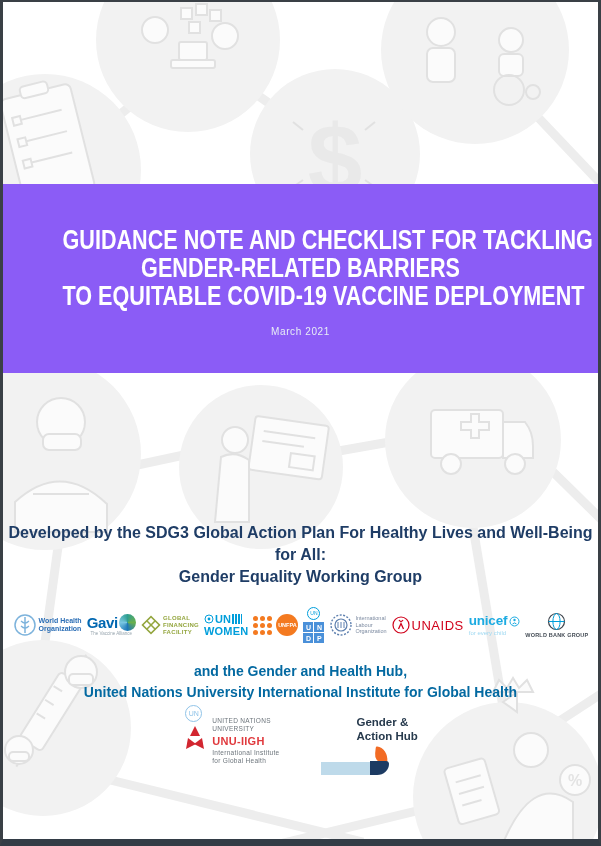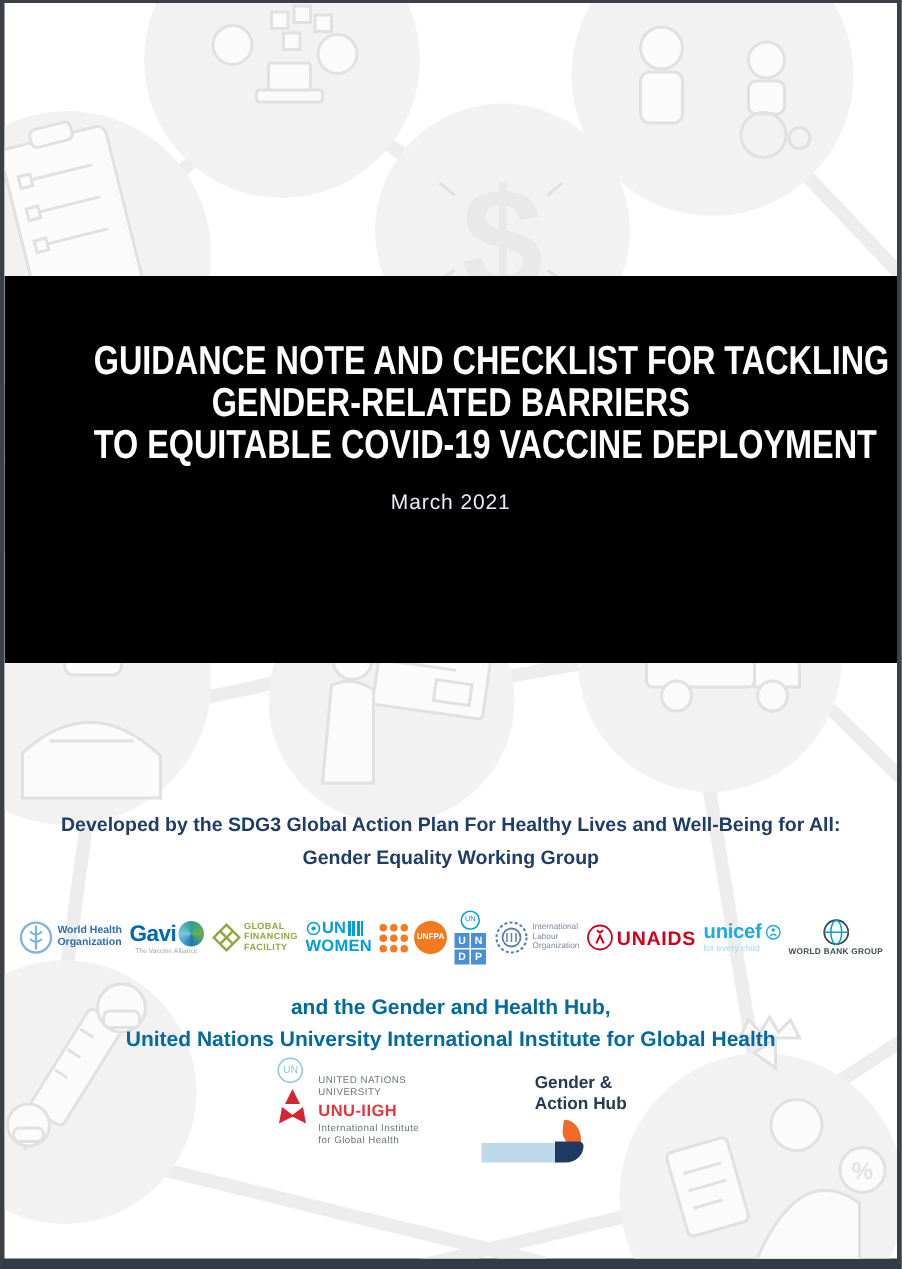--- a/index.html
+++ b/index.html
@@ -6,37 +6,37 @@
   .page{
     position:relative;width:601px;height:846px;background:#ffffff;overflow:hidden;
     box-sizing:border-box;
     border-left:3px solid #3a4046;border-right:3px solid #3a4046;
     border-top:2px solid #3a4046;border-bottom:7px solid #333c46;
   }
   .bg-layer{position:absolute;inset:0;z-index:0;pointer-events:none;}
 
   
   .banner{
-    position:absolute;left:0;right:0;top:182px;height:258px;
-    background:#000000;z-index:2;text-align:center;
+    position:absolute;left:0;right:0;top:182px;height:189px;
+    background:#8b5cf6;z-index:2;text-align:center;
   }
   .title-block{margin-top:42px;}
   .title-line{
     color:#ffffff;font-weight:800;font-size:27px;line-height:28px;
     letter-spacing:0px;white-space:nowrap;
     transform:scaleX(0.80);transform-origin:50% 50%;
   }
   .date-line{
-    margin-top:16px;color:#e7edf5;font-size:14px;letter-spacing:0.6px;font-weight:400;
+    margin-top:16px;color:#e7edf5;font-size:10px;letter-spacing:0.6px;font-weight:400;
   }
 
   
   .developed{
-    position:absolute;left:0;right:0;top:537px;z-index:2;text-align:center;
-    color:#1f3d66;font-weight:bold;font-size:13px;line-height:22px;
+    position:absolute;left:0;right:0;top:520px;z-index:2;text-align:center;
+    color:#1f3d66;font-weight:bold;font-size:16px;line-height:22px;
   }
 
   
   .logo-row{
     position:absolute;left:0;right:0;top:601px;height:44px;z-index:2;
     display:flex;justify-content:center;align-items:center;gap:5px;
   }
   .logo{display:flex;align-items:center;gap:2px;flex:0 0 auto;}
   .logo-col{display:flex;flex-direction:column;align-items:center;line-height:1;}
 
@@ -54,21 +54,21 @@
   .unfpa-dots{display:grid;grid-template-columns:repeat(3,5px);grid-gap:2px;margin-right:2px;}
   .unfpa-dot{width:5px;height:5px;border-radius:50%;background:#f47a20;}
   .unfpa-circle{width:22px;height:22px;border-radius:50%;background:#f47a20;
     display:flex;align-items:center;justify-content:center;color:#fff;font-size:5.5px;font-weight:bold;}
   .undp-emblem{width:11px;height:11px;border-radius:50%;border:1px solid #009edb;
     display:flex;align-items:center;justify-content:center;color:#009edb;font-size:5px;margin-bottom:2px;}
   .undp-grid{display:grid;grid-template-columns:repeat(2,10px);grid-gap:1px;}
   .undp-cell{width:10px;height:10px;background:#4a90d9;color:#fff;font-size:7px;font-weight:bold;
     display:flex;align-items:center;justify-content:center;}
   .ilo-text{font-size:5.5px;color:#7d8ba1;line-height:6.5px;text-align:left;}
-  .unaids-word{font-size:13px;color:#d0021b;letter-spacing:0.5px;font-weight:700;}
+  .unaids-word{font-size:13px;color:#d0021b;letter-spacing:0.5px;font-weight:400;}
   .unicef-word{font-size:13.5px;color:#1cabe2;font-weight:bold;letter-spacing:-0.2px;}
   .unicef-tag{font-size:6px;color:#9fd9f2;margin-top:2px;}
   .wb-text{font-size:5.5px;color:#444c55;margin-top:2px;letter-spacing:0.2px;font-weight:bold;}
 
   
   .hub-text{
     position:absolute;left:0;right:0;top:659px;z-index:2;text-align:center;
     color:#0369a1;font-weight:bold;font-size:14px;line-height:21px;
   }
 

